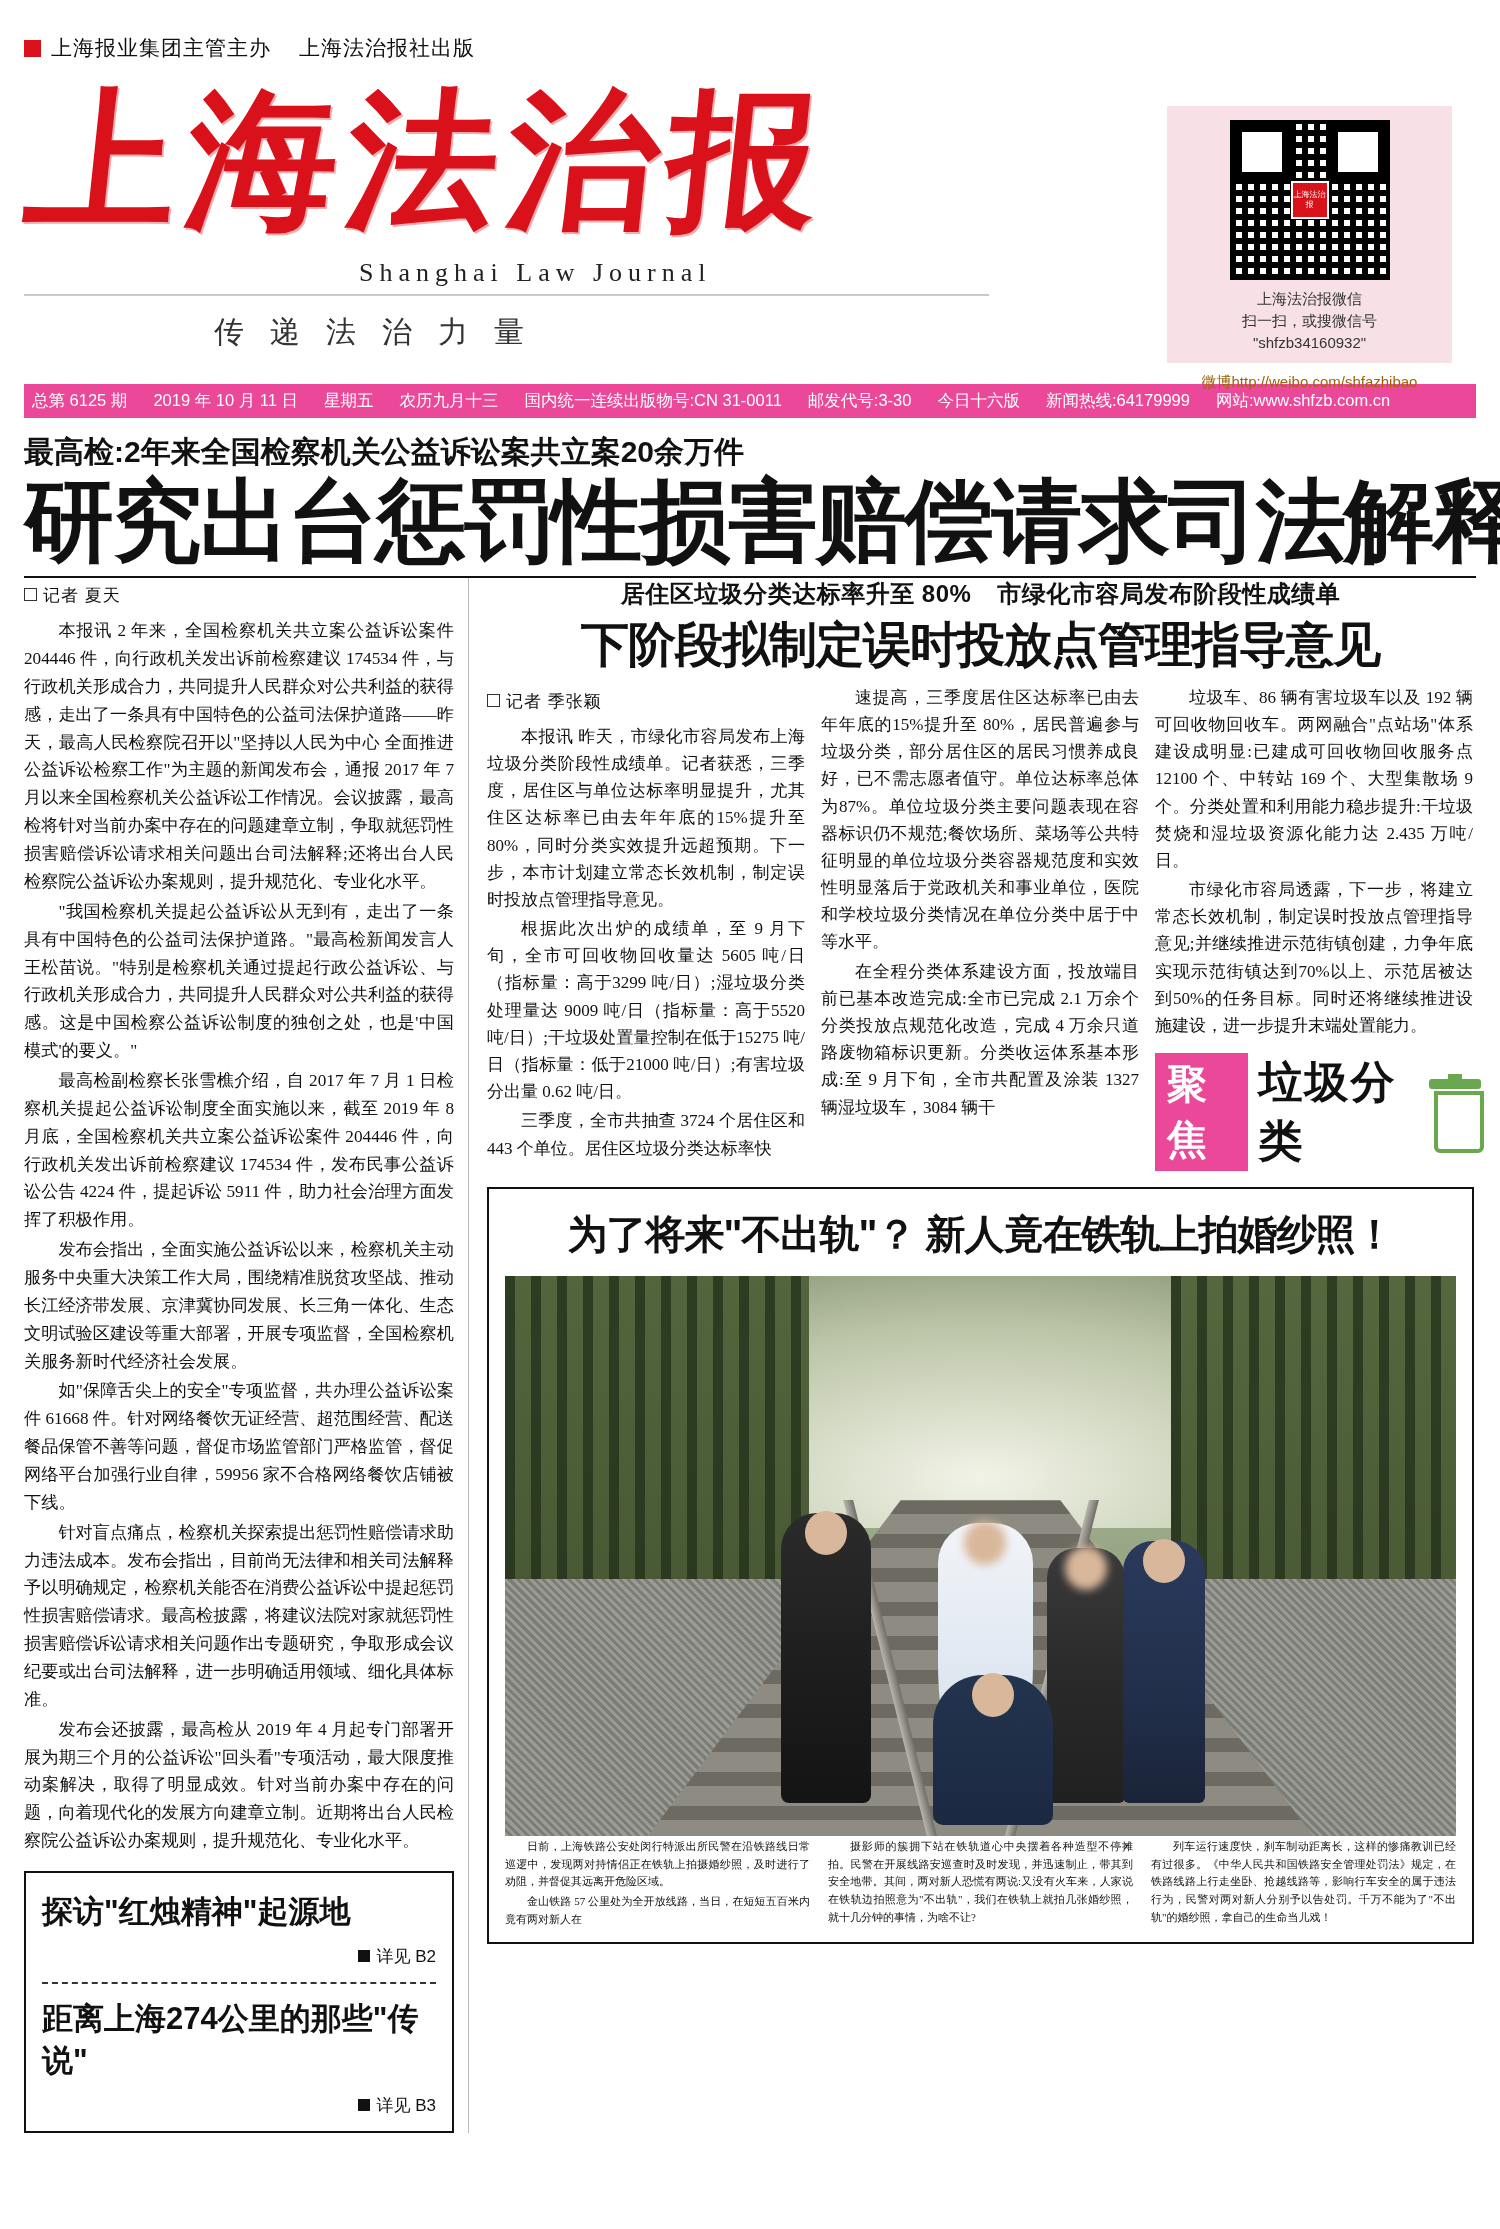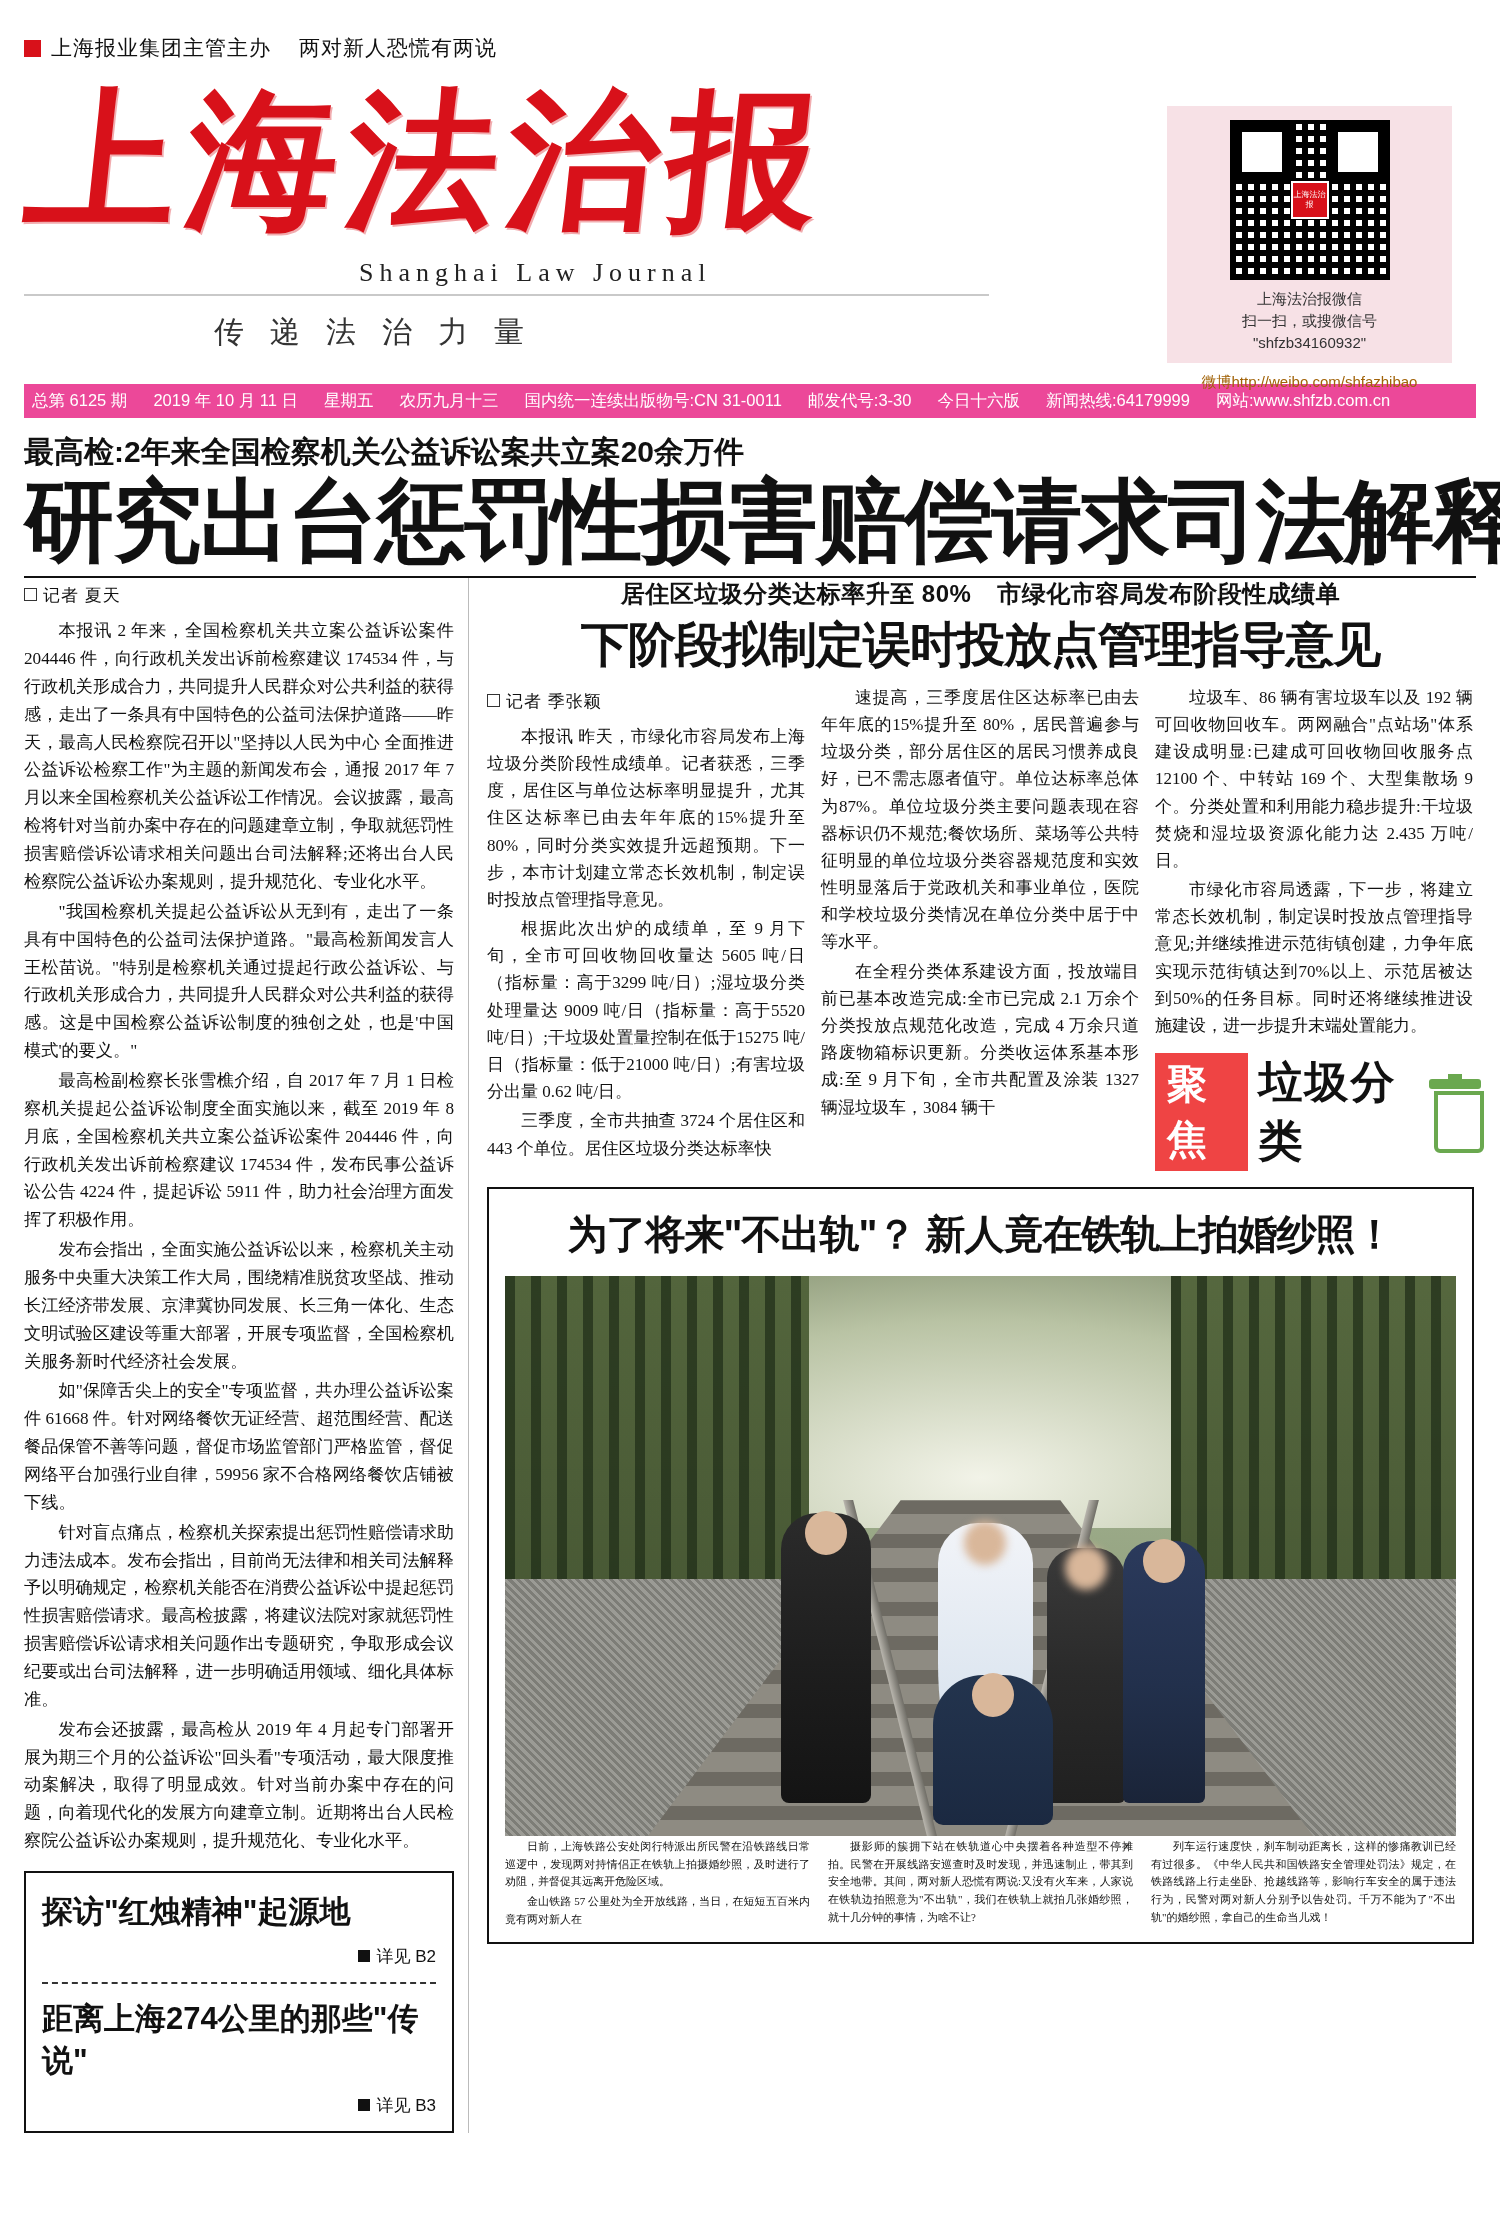--- a/index.html
+++ b/index.html
@@ -283,21 +283,21 @@
   .three-col .c p.body { font-size: 17px; line-height: 1.6; }
 
   .focus-badge {
     display: flex;
     align-items: center;
     gap: 10px;
     margin-top: 14px;
     justify-content: flex-start;
   }
   .focus-red {
-    background: #ef4444;
+    background: #ec4899;
     color: #fff;
     font-size: 40px;
     font-weight: bold;
     font-family: "Liberation Sans", sans-serif;
     padding: 4px 12px;
     letter-spacing: 2px;
   }
   .focus-black {
     color: #111;
     font-size: 44px;
@@ -440,21 +440,21 @@
   .feature-cols .fc p.body { font-size: 11px; line-height: 1.6; }
 </style>
 </head>
 <body>
 
 <div class="page">
 
   <div class="top-line">
     <span class="red-square"></span>
     <span>上海报业集团主管主办</span>
-    <span class="t2">两对新人恐慌有两说</span>
+    <span class="t2">上海法治报社出版</span>
   </div>
 
   <div class="masthead">
     <div class="logo-title">上海法治报</div>
     <div class="logo-en">Shanghai  Law  Journal</div>
     <div class="logo-rule"></div>
     <div class="logo-slogan">传递法治力量</div>
 
     <div class="qr-box">
       <div class="qr-pink">

